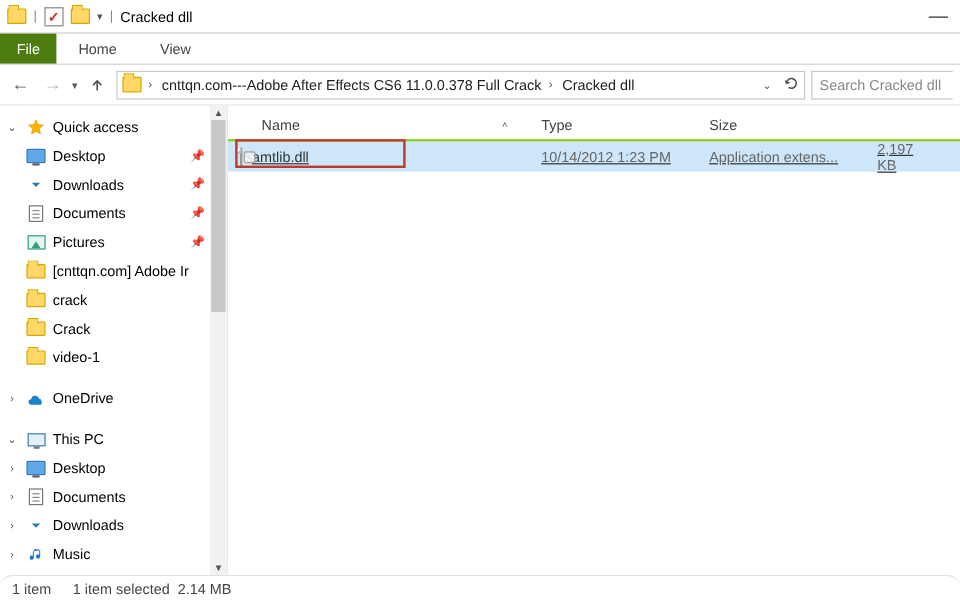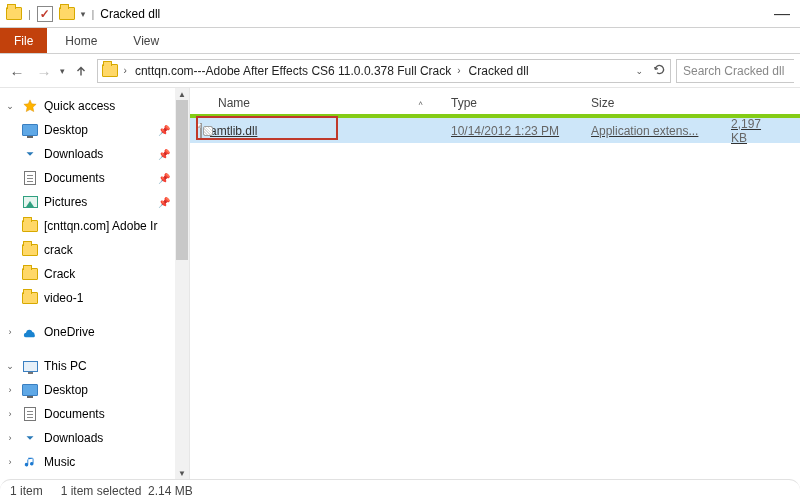--- a/index.html
+++ b/index.html
@@ -10,21 +10,21 @@
   .titlebar .sys-icons { display: flex; align-items: center; padding-left: 6px; gap: 6px; }
   .titlebar .folder-ico, .crumb .folder-ico { width:16px; height:13px; background:#ffd868; border:1px solid #d7a900; border-radius:1px; position:relative;}
   .titlebar .folder-ico::before, .crumb .folder-ico::before { content:""; position:absolute; top:-4px; left:0; width:7px; height:4px; background:#ffd868; border:1px solid #d7a900; border-bottom:none; border-radius:1px 1px 0 0;}
   .titlebar .check-ico { width:16px; height:16px; border:1px solid #888; display:flex; align-items:center; justify-content:center; color:#c0392b; font-weight:bold; }
   .titlebar .sep { color:#888; font-size:11px; }
   .titlebar .title-text { padding-left: 6px; }
   .titlebar .win-ctl { margin-left:auto; padding-right:10px; font-size:16px; color:#333;}
 
   
   .ribbon { height: 26px; display: flex; align-items: stretch; border-bottom: 1px solid #d0d0d0; }
-  .ribbon .file-tab { background:#c2410c; color:#fff; padding:4px 14px; display:flex; align-items:center;}
+  .ribbon .file-tab { background:#4d7c0f; color:#fff; padding:4px 14px; display:flex; align-items:center;}
   .ribbon .tab { padding:4px 18px; display:flex; align-items:center; color:#444;}
 
   
   .navbar { height: 34px; display:flex; align-items:center; padding: 4px 6px; gap:5px; border-bottom:1px solid #e6e6e6;}
   .nav-arrow { width:22px; height:22px; display:flex; align-items:center; justify-content:center; color:#555; font-size:15px;}
   .nav-arrow.disabled { color:#bbb; }
   .caret-down { font-size:9px; color:#555;}
   .up-arrow svg { width:14px; height:14px; stroke:#555; fill:none; stroke-width:1.6;}
   .addressbar { flex:1; height:24px; border:1px solid #c9c9c9; display:flex; align-items:center; padding:0 4px; gap:6px; position:relative;}
   .addressbar .crumb { display:flex; align-items:center; gap:4px; color:#222;}
@@ -65,21 +65,21 @@
   .ico-cloud svg{width:16px;height:12px;fill:#1983d0;}
   .ico-pc{width:15px;height:11px;border:1px solid #3a7fc1;background:#e6f0f9;position:relative;}
   .ico-pc::after{content:"";position:absolute;left:4px;bottom:-3px;width:5px;height:2px;background:#777;}
   .ico-music svg{width:14px;height:14px;fill:#1d7ad1;}
   .ico-dll{width:13px;height:15px;border:1px solid #999;background:#fff;position:relative;}
   .ico-dll::before{content:"";position:absolute;top:2px;left:2px;width:8px;height:8px;border:1px solid #a0a0a0;border-radius:2px;background:repeating-linear-gradient(45deg,#ddd,#ddd 1px,#fff 1px,#fff 2px);}
   .ico-dll::after{content:"";position:absolute;top:0;right:0;width:4px;height:4px;background:linear-gradient(135deg,#fff 48%,#bbb 52%);}
 
   
   .filepane { flex:1; display:flex; flex-direction:column;}
-  .columns { height:26px; display:flex; align-items:center; border-bottom:4px solid #84cc16; color:#444; margin-top:4px;}
+  .columns { height:26px; display:flex; align-items:center; border-bottom:2px solid #84cc16; color:#444; margin-top:4px;}
   .col { padding-left:10px; display:flex; align-items:center; gap:10px;}
   .col.name{flex:0 0 251px;} .col.date{flex:0 0 140px;} .col.type{flex:0 0 140px;} .col.size{flex:1; padding-right:38px; justify-content:flex-start;}
   .col .sort{font-size:8px;color:#666;}
   .row { height:25px; display:flex; align-items:center; color:#333;text-decoration:underline;}
   .row.selected{background:#cde6f9;}
   .row .rc{padding-left:10px; display:flex; align-items:center; gap:8px;}
   .row .rc.name{flex:0 0 251px;} .row .rc.date{flex:0 0 140px;color:#666;} .row .rc.type{flex:0 0 140px;color:#666;} .row .rc.size{flex:1;color:#666; justify-content:flex-end; padding-right:22px;}
   .highlight-box{position:absolute; border:2px solid #c0392b; pointer-events:none;}
 
   

